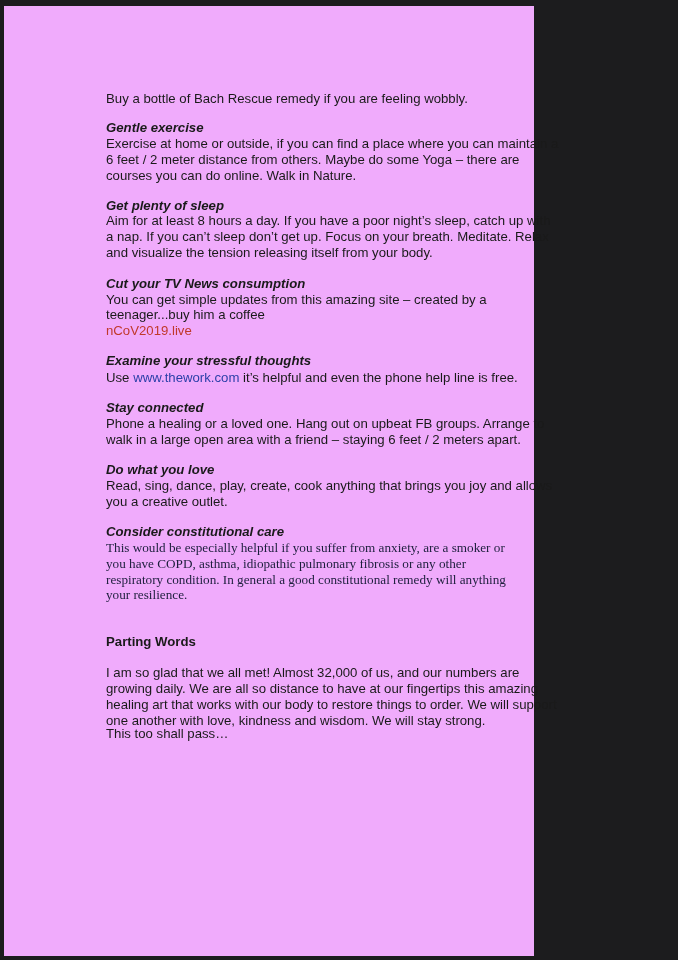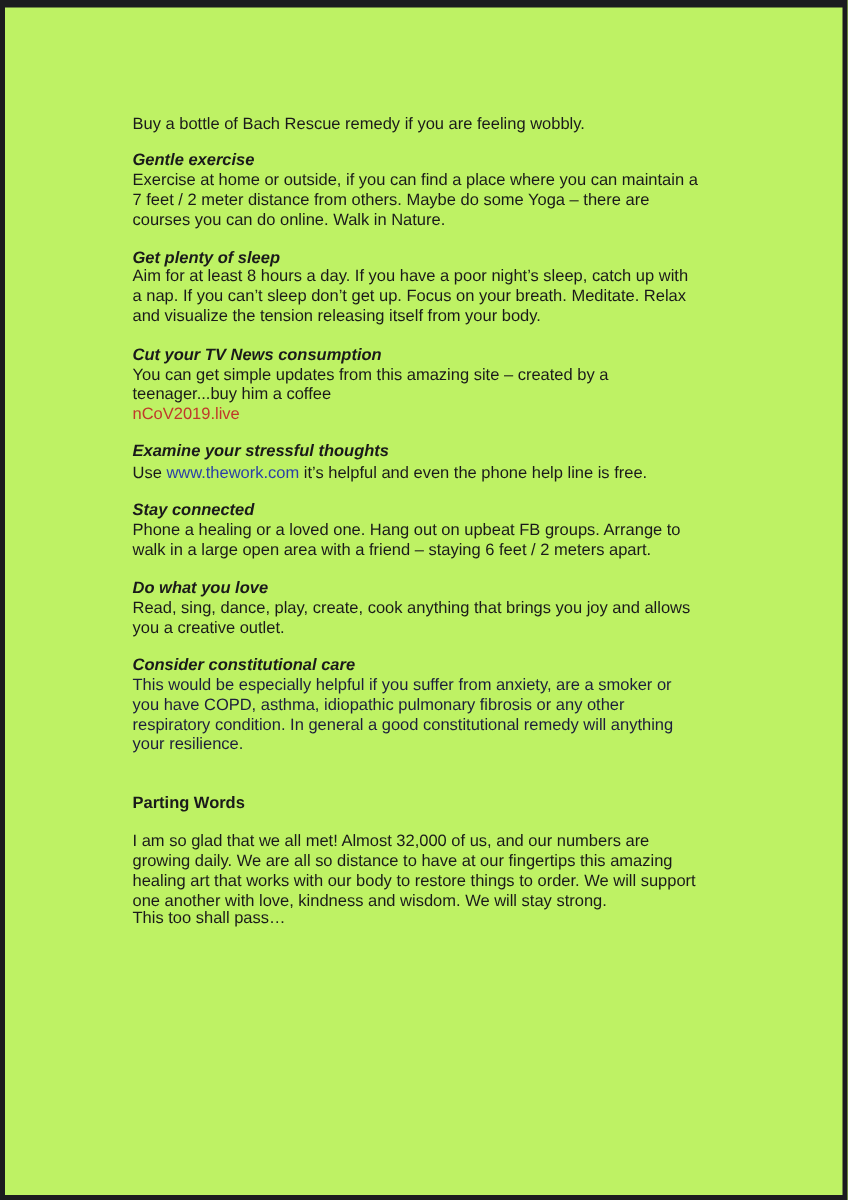--- a/index.html
+++ b/index.html
@@ -6,52 +6,52 @@
   body {
     width: 678px; height: 960px;
     background: #1c1c1e;
     position: relative;
     overflow: hidden;
     font-family: "Liberation Sans", sans-serif;
   }
   .page {
     position: absolute;
     left: 4px; top: 6px;
-    width: 670px; height: 950px;
-    background: #bef264;
+    width: 530px; height: 950px;
+    background: #f0abfc;
   }
   .content {
     position: absolute;
     left: 102px; top: 0;
     width: 480px;
     color: #1a1a1a;
     font-size: 13.2px;
     line-height: 15.8px;
   }
   .line { position: absolute; left: 0; white-space: nowrap; }
   .h {
     font-weight: bold;
     font-style: italic;
   }
   .h-plain { font-weight: bold; font-style: normal; }
   .link-red { color: #c0392b; }
   .link-blue { color: #2a3fa8; }
-  .navy { color: #1c1e3c; }
+  .navy { color: #1c1e3c; font-family: Liberation Serif, serif; }
 </style>
 </head>
 <body>
 
 <div class="page">
   <div class="content">
 
     <div class="line" style="top:85px">Buy a bottle of Bach Rescue remedy if you are feeling wobbly.</div>
 
     <div class="line h" style="top:114px">Gentle exercise</div>
     <div class="line" style="top:130px">Exercise at home or outside, if you can find a place where you can maintain a</div>
-    <div class="line" style="top:146px">7 feet / 2 meter distance from others. Maybe do some Yoga – there are</div>
+    <div class="line" style="top:146px">6 feet / 2 meter distance from others. Maybe do some Yoga – there are</div>
     <div class="line" style="top:162px">courses you can do online. Walk in Nature.</div>
 
     <div class="line h" style="top:192px">Get plenty of sleep</div>
     <div class="line" style="top:207px">Aim for at least 8 hours a day. If you have a poor night’s sleep, catch up with</div>
     <div class="line" style="top:223px">a nap. If you can’t sleep don’t get up. Focus on your breath. Meditate. Relax</div>
     <div class="line" style="top:239px">and visualize the tension releasing itself from your body.</div>
 
     <div class="line h" style="top:270px">Cut your TV News consumption</div>
     <div class="line" style="top:286px">You can get simple updates from this amazing site – created by a</div>
     <div class="line" style="top:301px">teenager...buy him a coffee</div>

